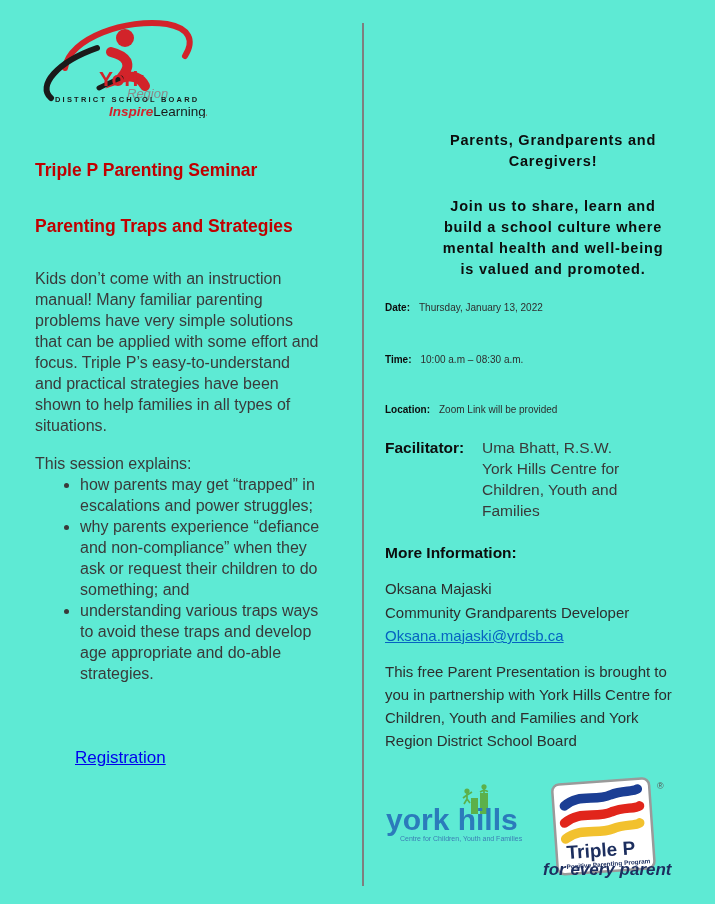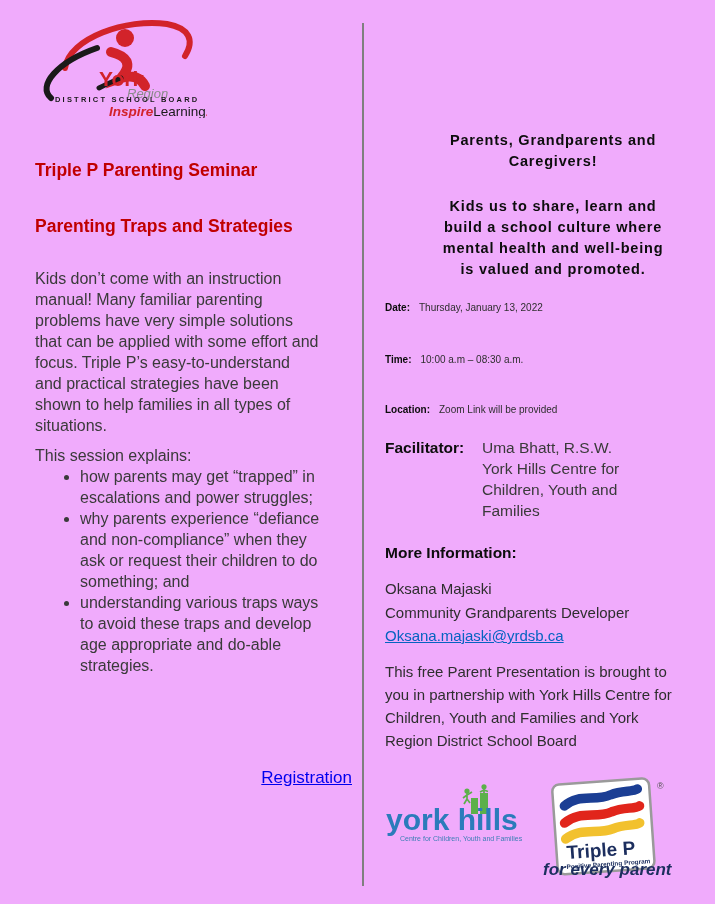--- a/index.html
+++ b/index.html
@@ -1,36 +1,36 @@
 <!DOCTYPE html>
 <html><head>
 <meta charset="utf-8">
 <style>
   * { margin:0; padding:0; box-sizing:border-box; }
   html,body { width:715px; height:904px; background:#ffffff;
     font-family:"Liberation Sans","DejaVu Sans",sans-serif; color:#3a3a3a; }
-  .page { position:relative; width:715px; height:904px; background:#f0abfc; overflow:hidden; }
+  .page { position:relative; width:715px; height:904px; background:#5eead4; overflow:hidden; }
 
   .divider { position:absolute; left:362px; top:23px; width:2px; height:863px; background:#7f7f7f; }
 
   .col-left  { position:absolute; left:35px;  top:12px; width:317px; }
   .col-right { position:absolute; left:385px; top:12px;    width:322px; padding-top:118px; }
 
   .pre { white-space:pre; }
 
   .h-red { color:#c00000; font-weight:bold; font-size:17.5px; line-height:22px; }
   .h1 { margin-top:37px; }
   .h2 { margin-top:34px; }
 
   .intro { margin-top:31px; font-size:16px; line-height:21px; }
-  .session { margin-top:9px; font-size:16px; line-height:21px; }
+  .session { margin-top:17px; font-size:16px; line-height:21px; }
   ul.bullets { list-style:disc; margin:0 0 0 0; padding-left:45px; }
   ul.bullets li { font-size:16px; line-height:21px; white-space:pre; }
 
-  .registration-wrap { margin-top:92px; text-align:right; padding-left:40px; }
+  .registration-wrap { margin-top:64px; text-align:left; padding-left:40px; }
   a.reg-link { color:#0000ee; text-decoration:underline; font-size:17px; }
 
   .center-bold { text-align:center; font-weight:bold; color:#0d0d0d;
     font-size:14.5px; line-height:21px; letter-spacing:0.8px; padding-left:14px; }
   .invitation { margin-top:24px; }
 
   .detail-row { font-size:10px; line-height:21px; color:#2e2e2e; }
   .detail-row .lbl { font-weight:bold; color:#0d0d0d; margin-right:9px; }
   .row-date { margin-top:17px; }
   .row-time { margin-top:31px; }
@@ -102,21 +102,21 @@
 
     <div class="registration-wrap">
       <a href="#" class="reg-link">Registration</a>
     </div>
   </div>
 
   <div class="col-right">
 
     <div class="center-bold pre">Parents, Grandparents and
 Caregivers!</div>
-    <div class="center-bold pre invitation">Kids us to share, learn and
+    <div class="center-bold pre invitation">Join us to share, learn and
 build a school culture where
 mental health and well-being
 is valued and promoted.</div>
 
     <div class="detail-row row-date">
       <span class="lbl">Date:</span><span>Thursday, January 13, 2022</span>
     </div>
     <div class="detail-row row-time">
       <span class="lbl">Time:</span><span>10:00 a.m – 08:30 a.m.</span>
     </div>

